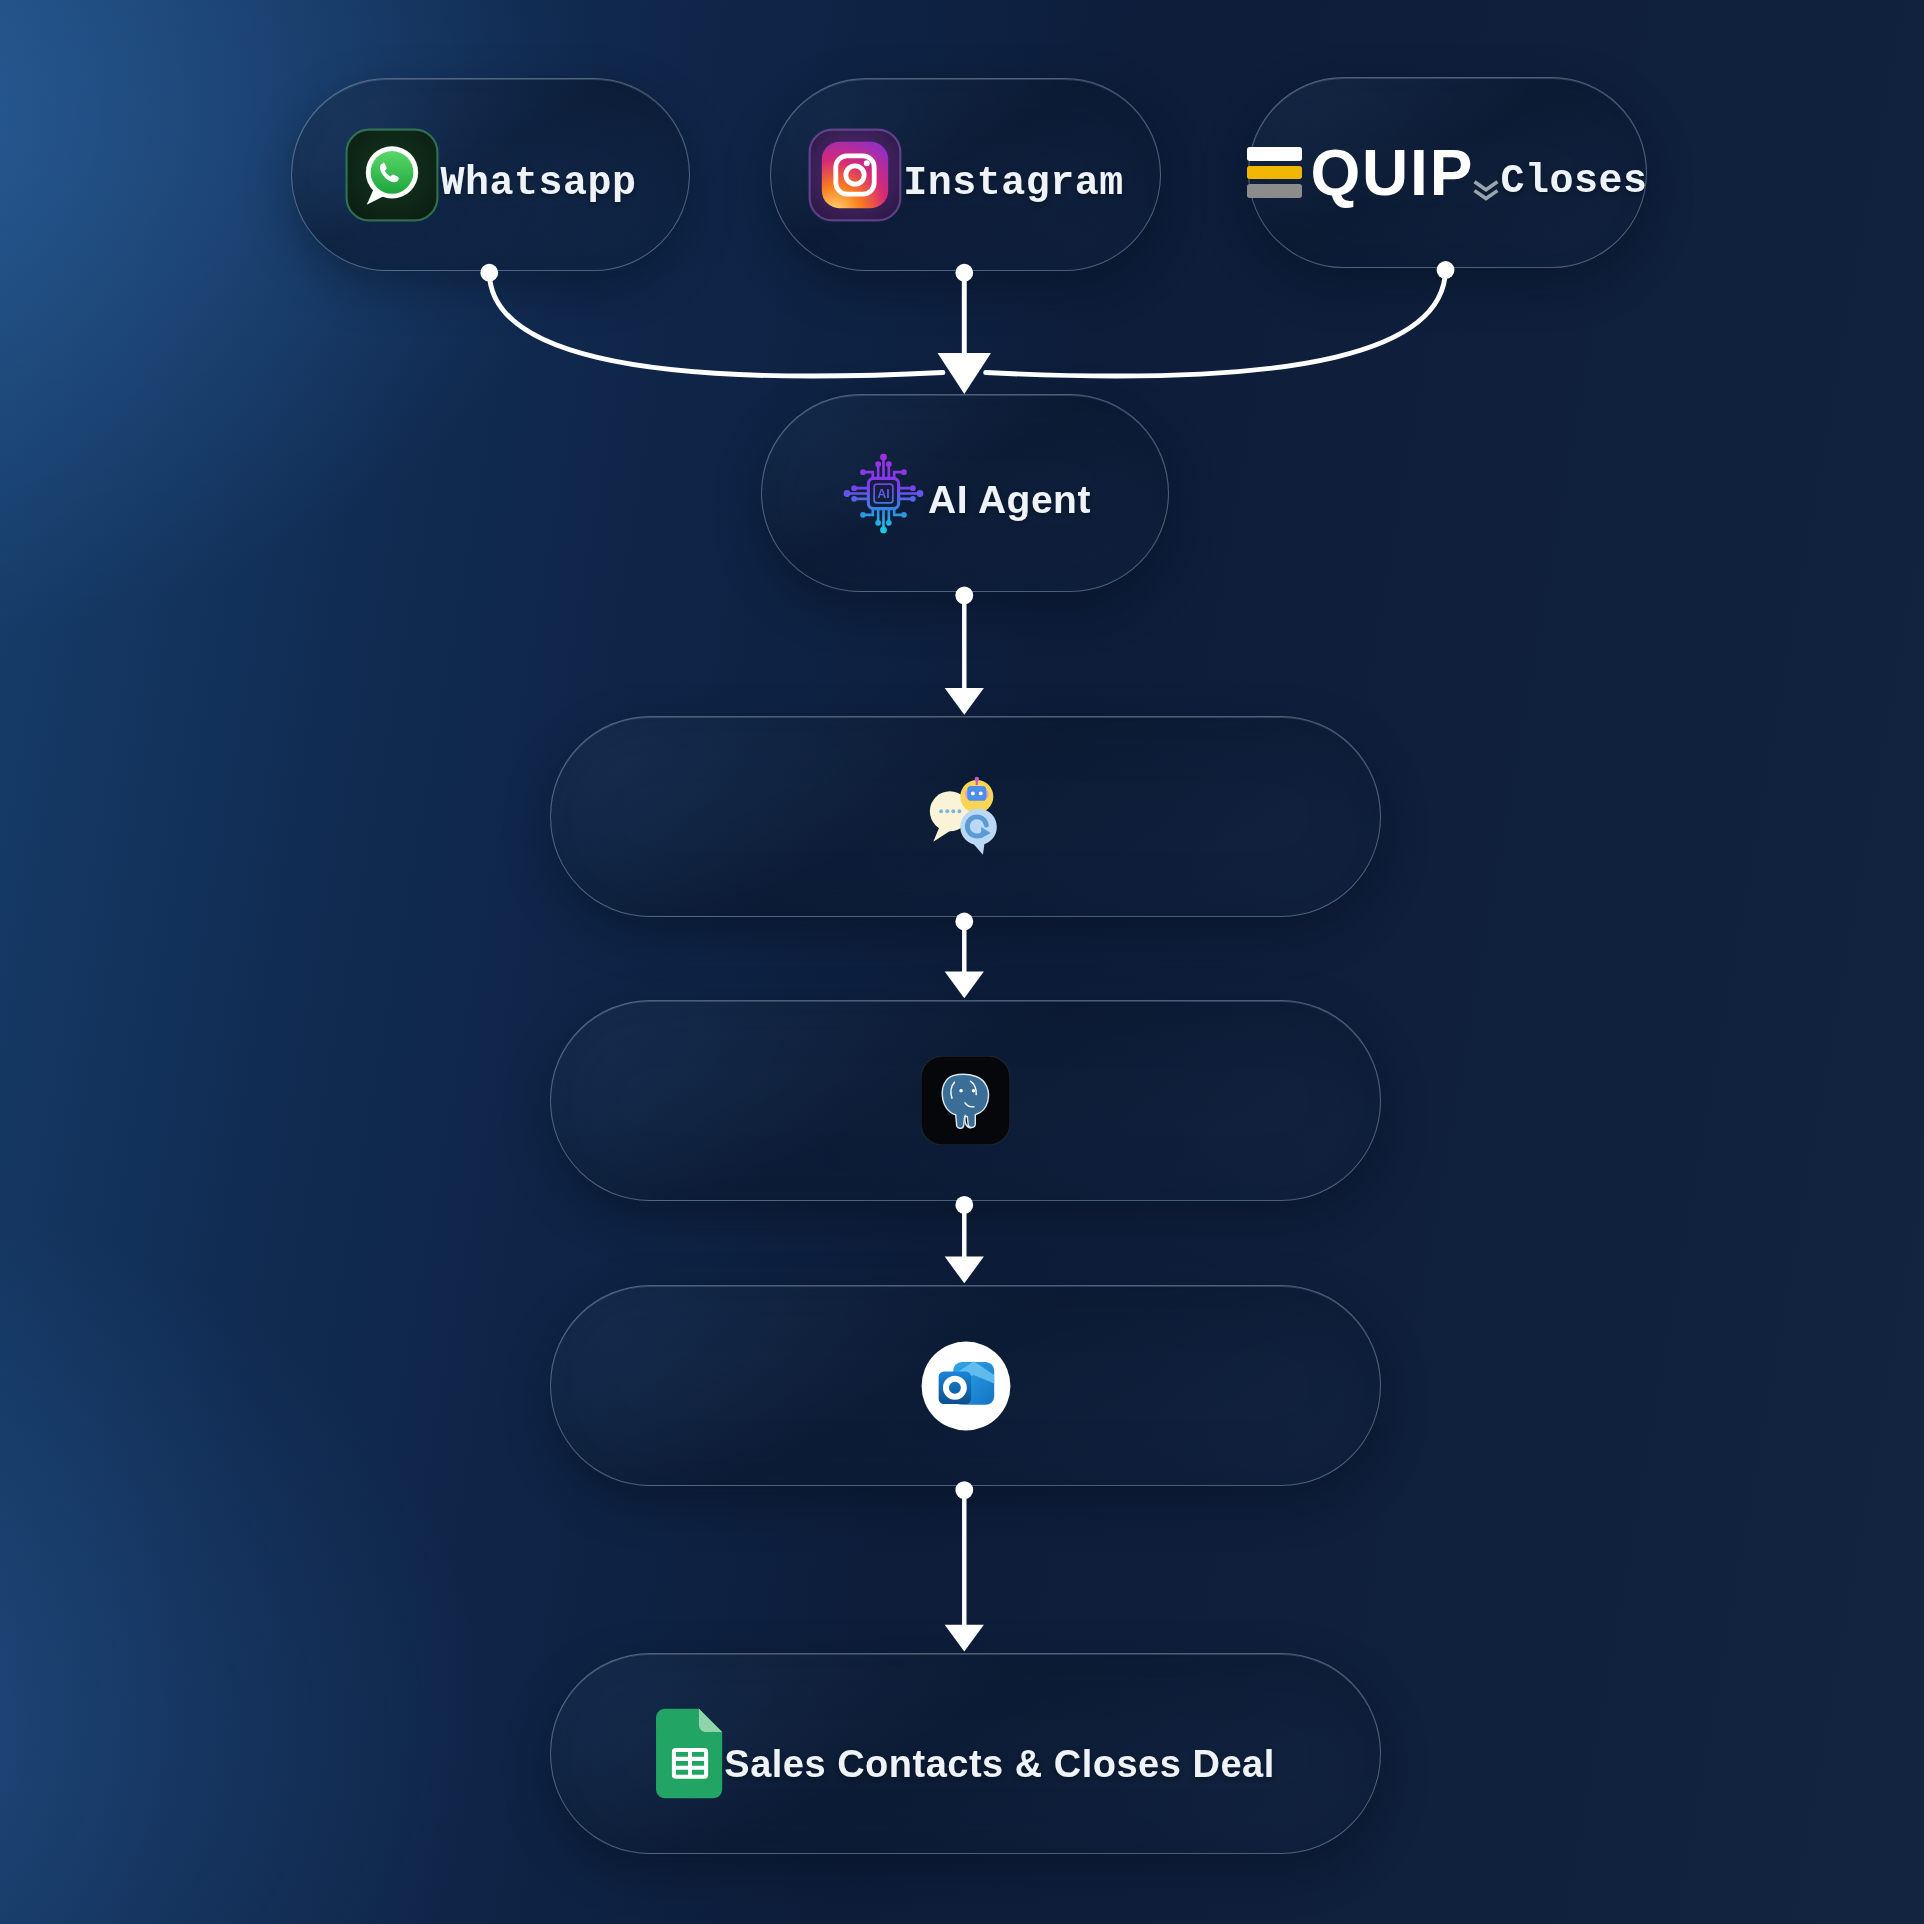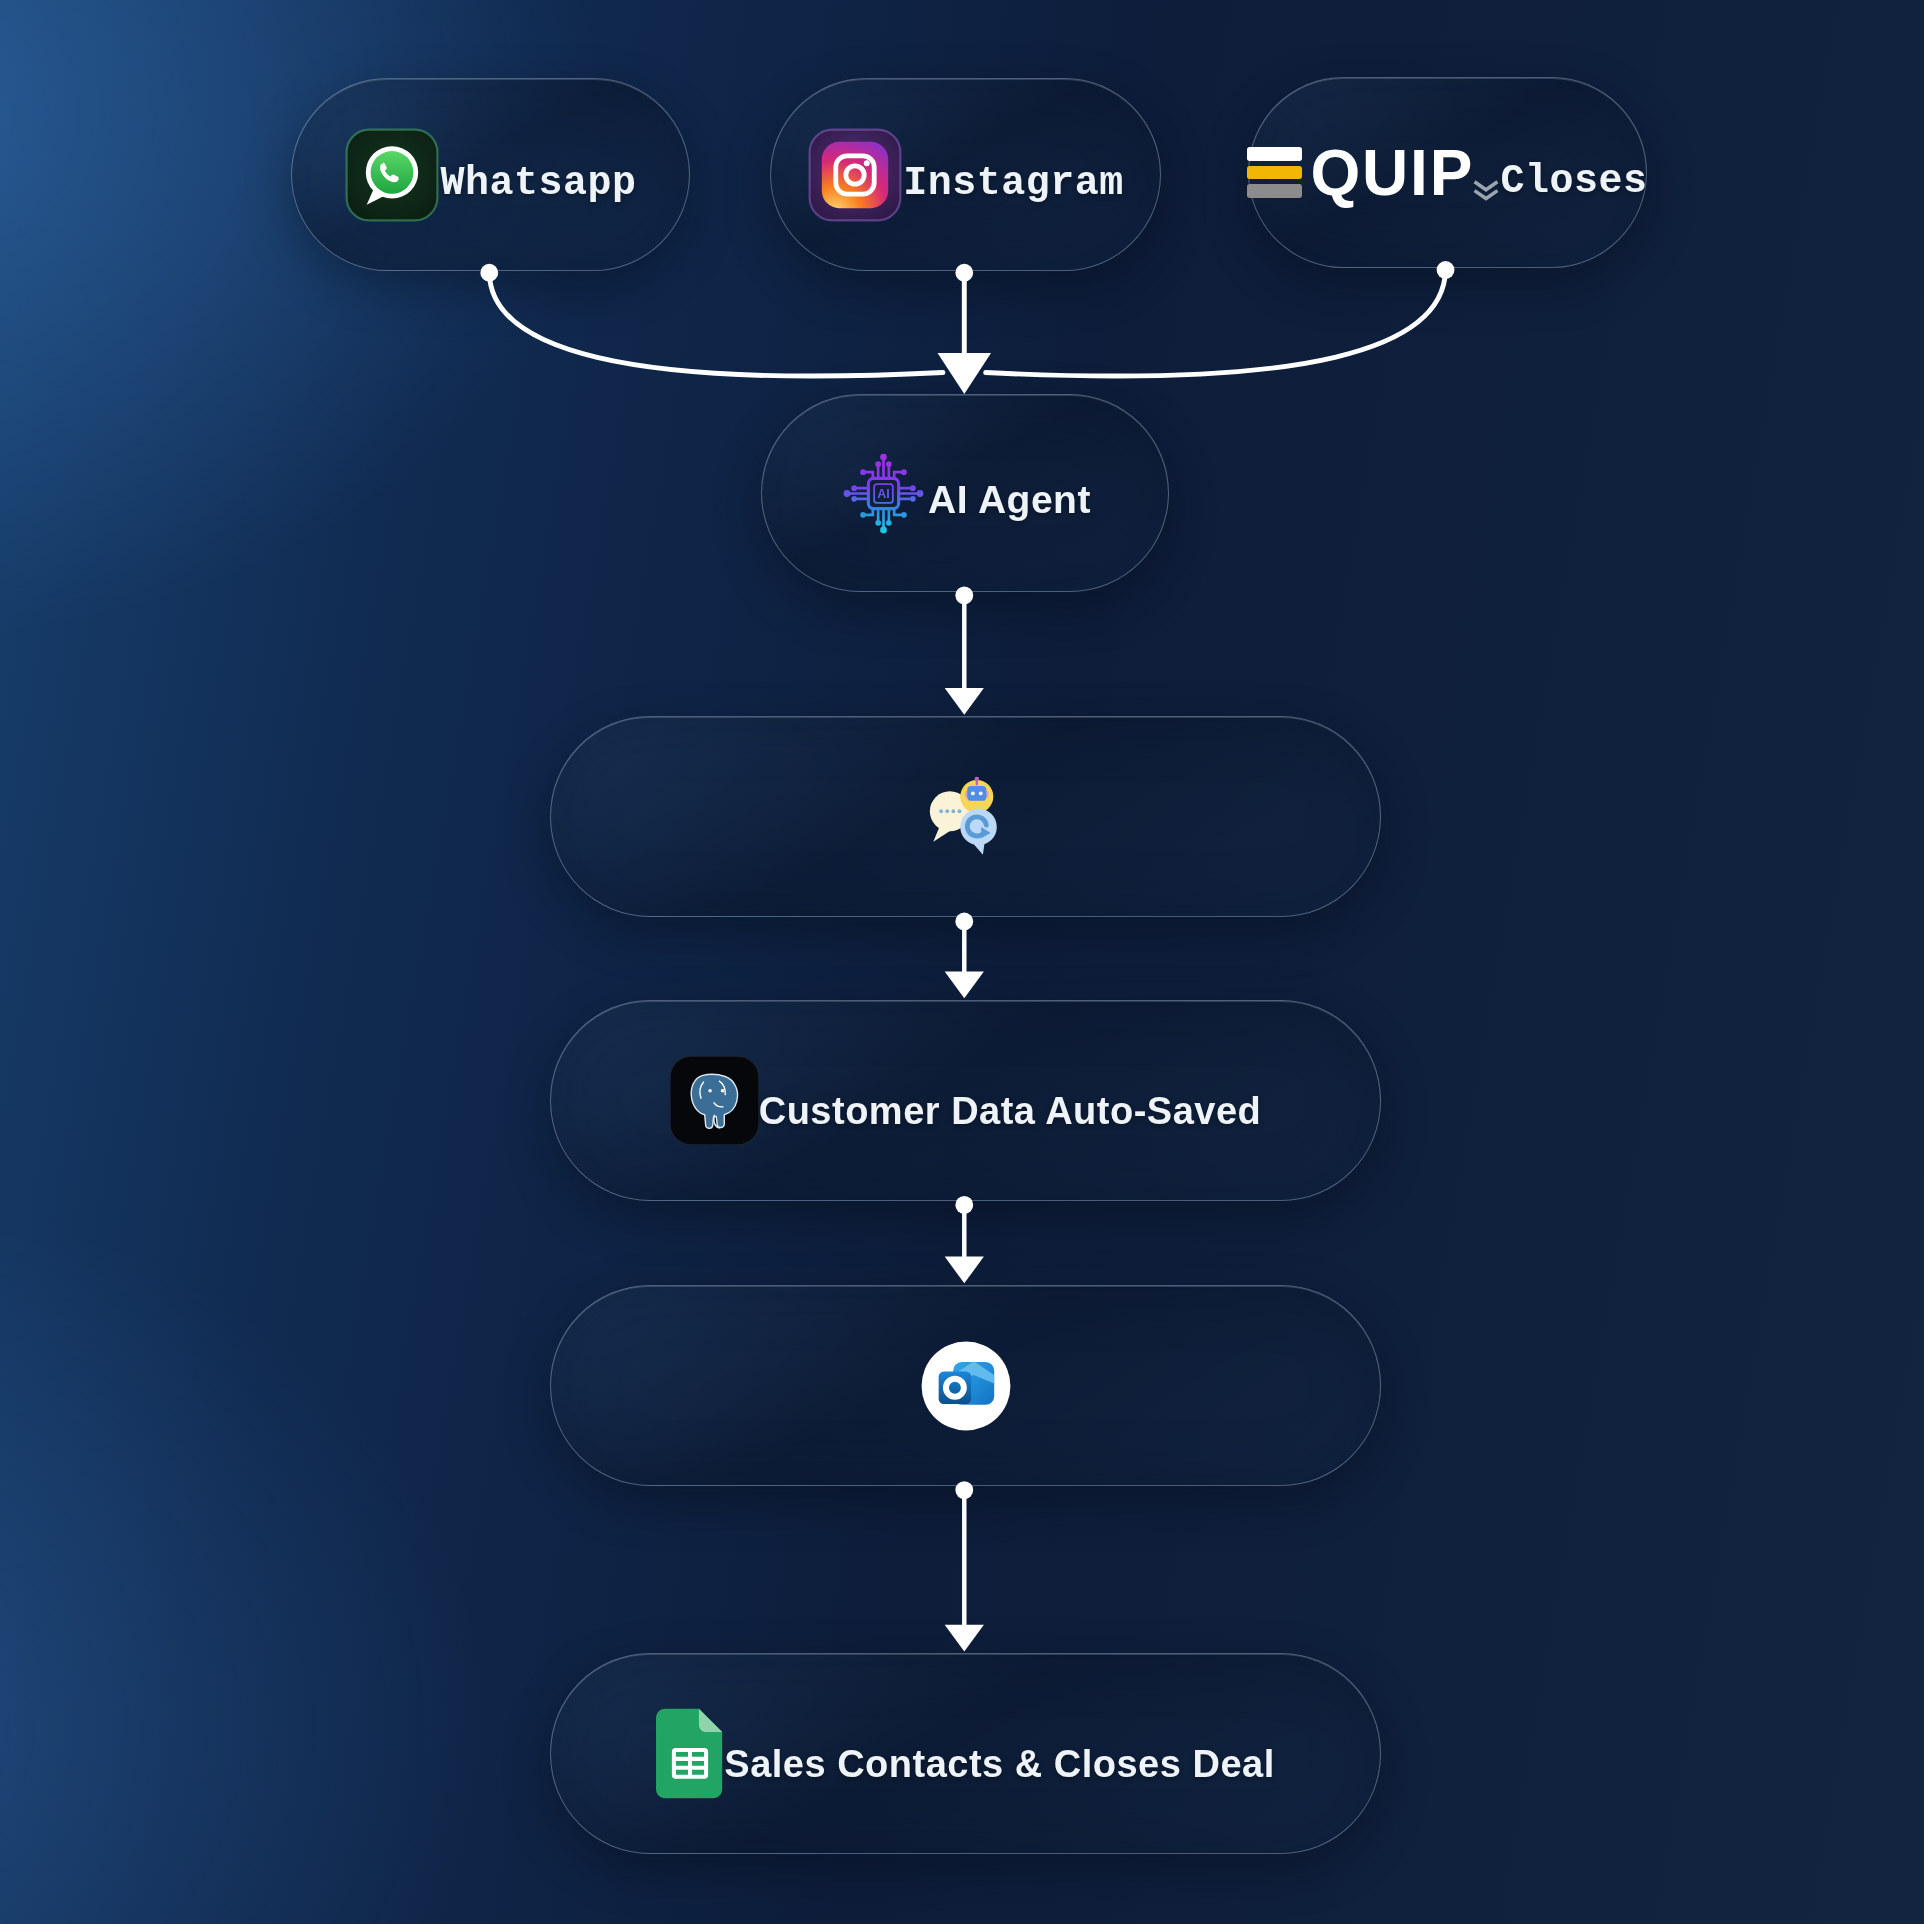--- a/index.html
+++ b/index.html
@@ -214,21 +214,20 @@
   <svg class="icon" width="89" height="89" viewBox="0 0 100 100">
     <rect x="0" y="0" width="100" height="100" rx="24" fill="#06070b" stroke="#1b2430" stroke-width="1.5"></rect>
     <path d="M36 22c-9 3-13 13-12 23 1 11 7 19 15 21l1 11c0 5 7 6 8 1l1-10h3l1 9c1 5 8 4 8-1v-10c7-2 12-7 14-15 3-12-2-24-13-28-9-3-18-3-26-1z" fill="#3a6e96" stroke="#dce8f2" stroke-width="1.6" stroke-linejoin="round"></path>
     <path d="M38 29 q-7 8 -3 19" fill="none" stroke="#ffffff" stroke-width="1.6"></path>
     <path d="M55 28 q8 5 7 16" fill="none" stroke="#ffffff" stroke-width="1.6"></path>
     <circle cx="45" cy="39" r="2" fill="#ffffff"></circle>
       <circle cx="59" cy="39" r="2" fill="#ffffff"></circle>
     <path d="M49 52 q4 6 11 5" fill="none" stroke="#ffffff" stroke-width="1.6"></path>
     <path d="M50 66 c-2 9 1 14 6 15" fill="none" stroke="#dce8f2" stroke-width="1.6"></path>
   </svg>
-  <div class="label">Customer Data Auto-Saved</div>
 </div>
 
 <div class="node step-node" style="left:550px;top:1285px;width:829px;height:199px">
   <svg class="icon" width="94" height="94" viewBox="0 0 110 110">
     <defs>
       <linearGradient id="olback" x1="0" y1="0" x2="1" y2="1">
         <stop offset="0%" stop-color="#31a8ea"></stop>
           <stop offset="100%" stop-color="#1273c4"></stop>
       </linearGradient>
       <linearGradient id="olfront" x1="0" y1="0" x2="0" y2="1">

